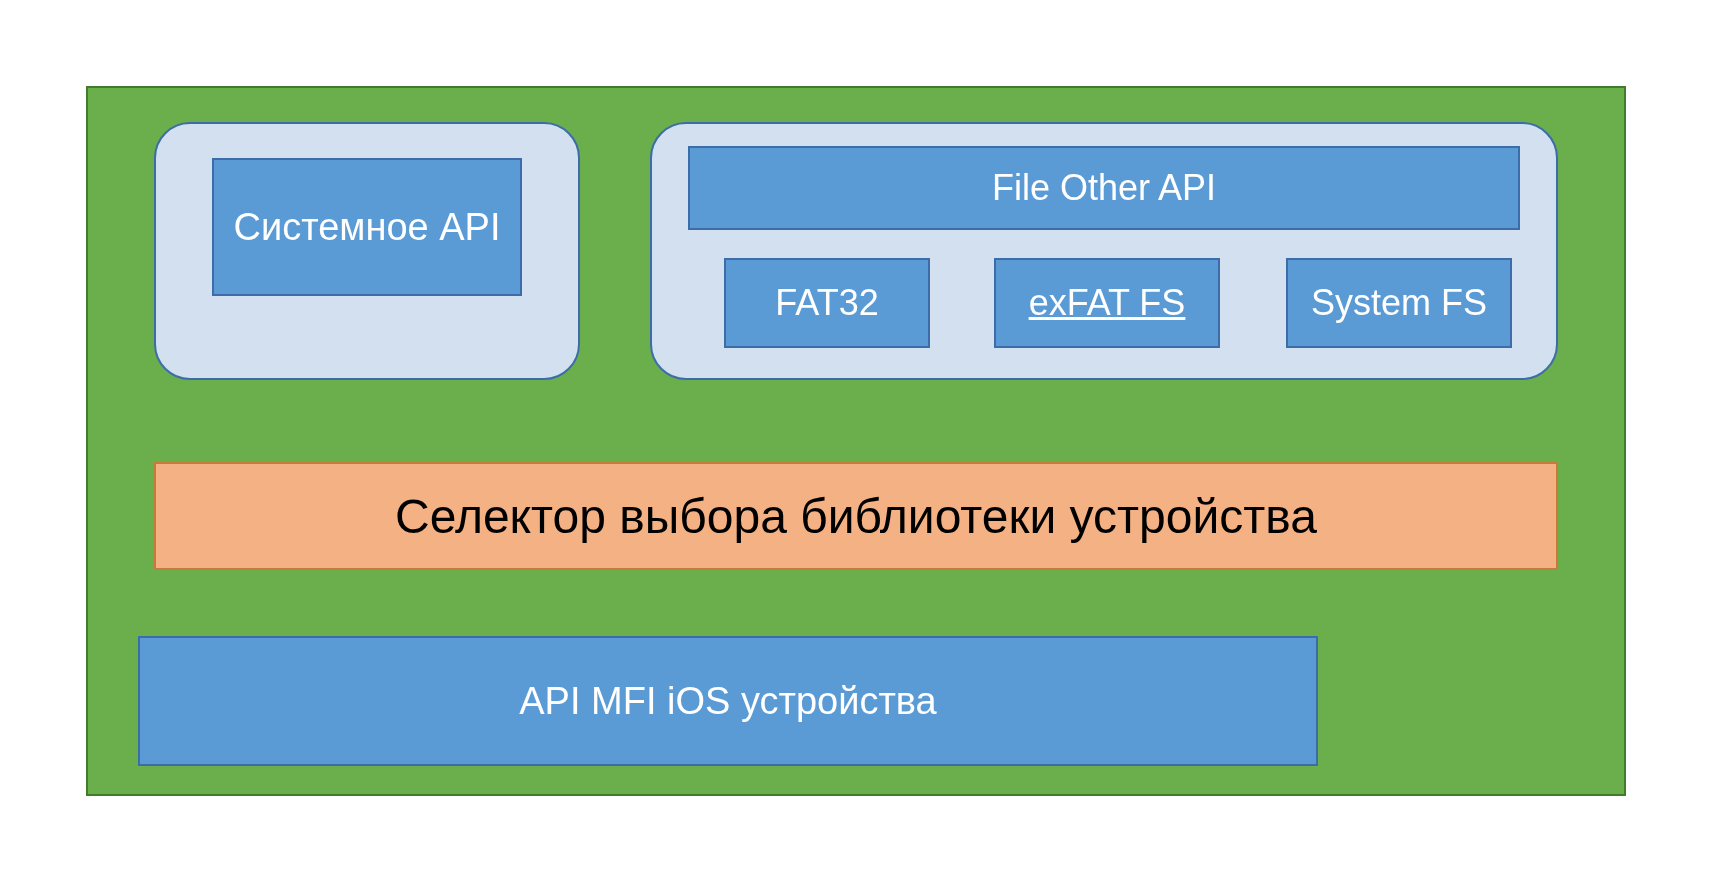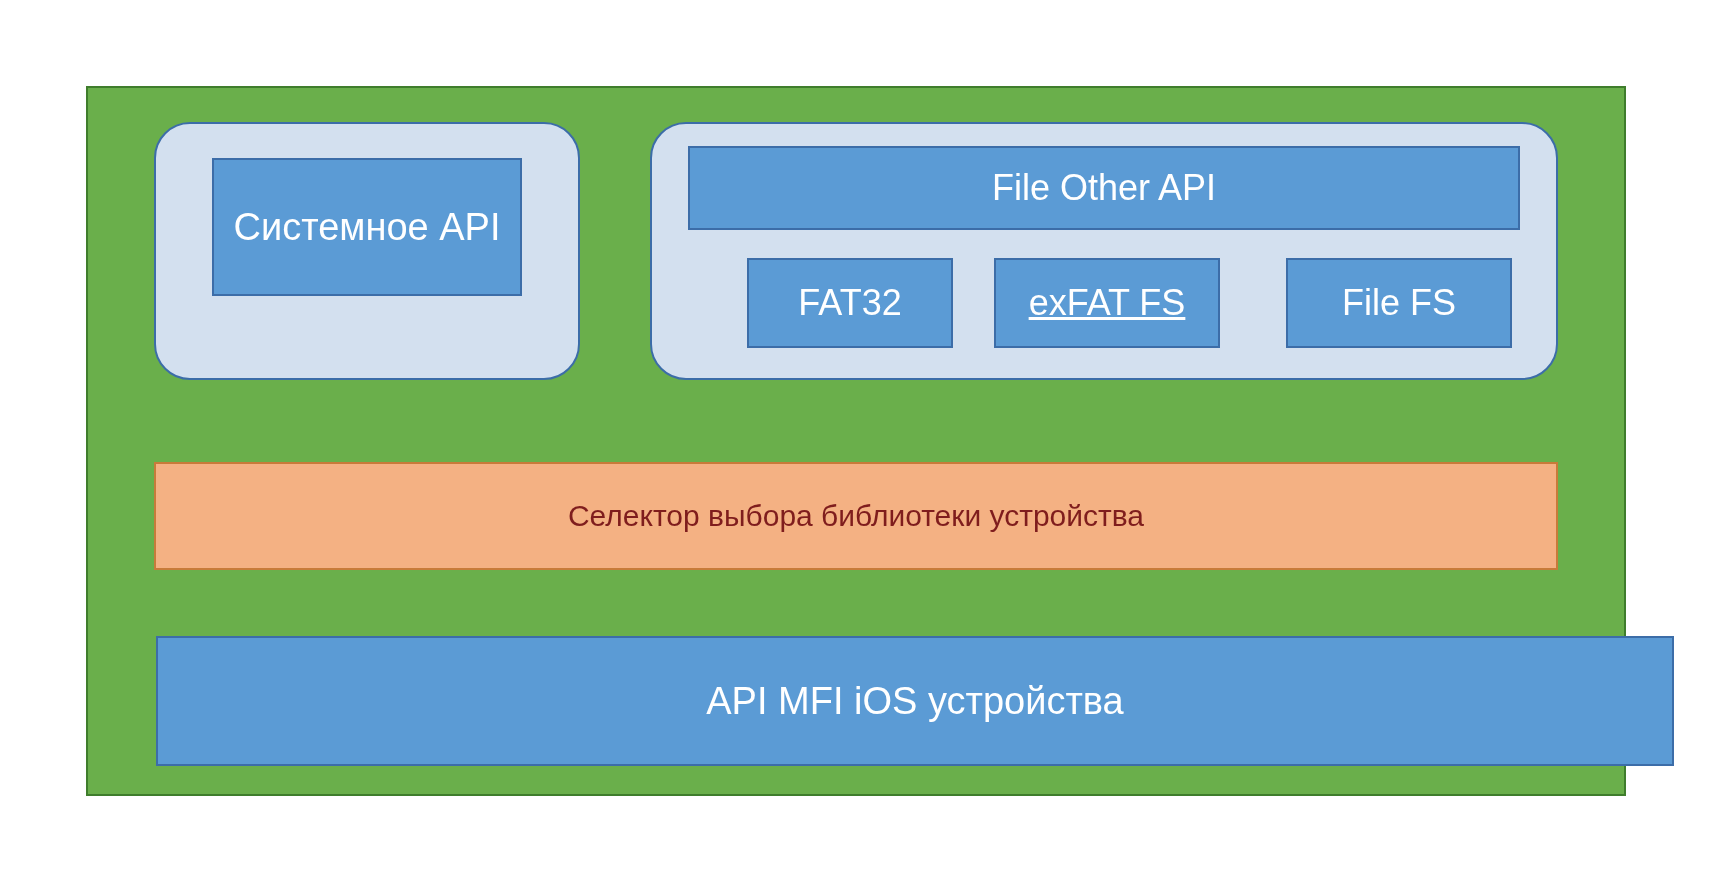--- a/index.html
+++ b/index.html
@@ -42,22 +42,22 @@
   .box-blue {
     background: #5B9BD5;
     border: 2px solid #3C6DA8;
     color: #FFFFFF;
     font-size: 36px;
     font-weight: 400;
   }
   .box-orange {
     background: #F4B183;
     border: 2px solid #C77B3A;
-    color: #7f1d1d;
-    font-size: 30px;
+    color: #000000;
+    font-size: 48px;
     font-weight: 400;
   }
   .big-text {
     font-size: 38px;
   }
 </style>
 </head>
 <body>
 
 <div class="canvas">
@@ -68,34 +68,34 @@
     <div class="abs box-blue big-text" style="left:124px; top:70px; width:310px; height:138px;">
       <span>Системное API</span>
     </div>
 
     <div class="abs panel-light" style="left:562px; top:34px; width:908px; height:258px;"></div>
 
     <div class="abs box-blue" style="left:600px; top:58px; width:832px; height:84px;">
       <span>File Other API</span>
     </div>
 
-    <div class="abs box-blue" style="left:636px; top:170px; width:206px; height:90px;margin-left:23px;">
+    <div class="abs box-blue" style="left:636px; top:170px; width:206px; height:90px;">
       <span>FAT32</span>
     </div>
 
     <div class="abs box-blue" style="left:906px; top:170px; width:226px; height:90px;text-decoration:underline;">
       <span>exFAT FS</span>
     </div>
 
     <div class="abs box-blue" style="left:1198px; top:170px; width:226px; height:90px;">
-      <span>File FS</span>
+      <span>System FS</span>
     </div>
 
     <div class="abs box-orange" style="left:66px; top:374px; width:1404px; height:108px;">
       <span>Селектор выбора библиотеки устройства</span>
     </div>
 
-    <div class="abs box-blue big-text" style="left:68px; top:548px; width:1518px; height:130px;">
+    <div class="abs box-blue big-text" style="left:50px; top:548px; width:1180px; height:130px;">
       <span>API MFI iOS устройства</span>
     </div>
 
   </div>
 </div>
 
 </body></html>

